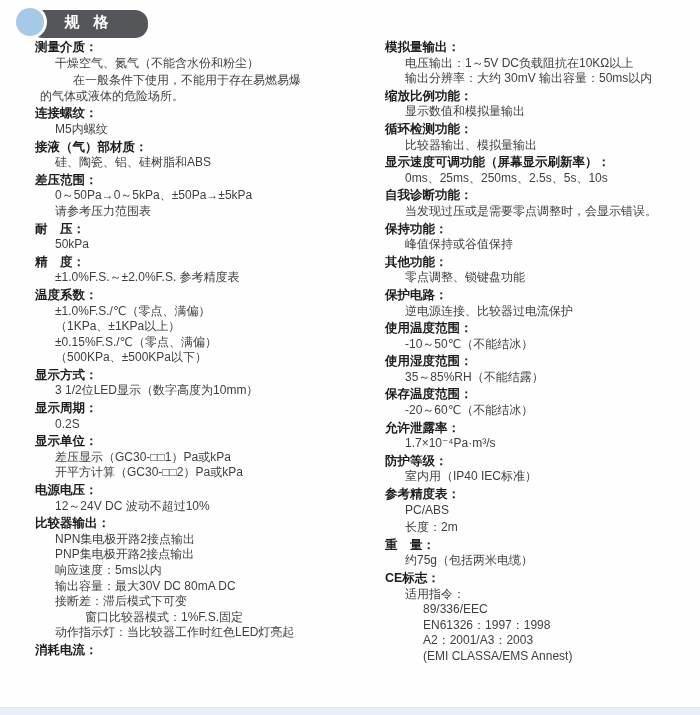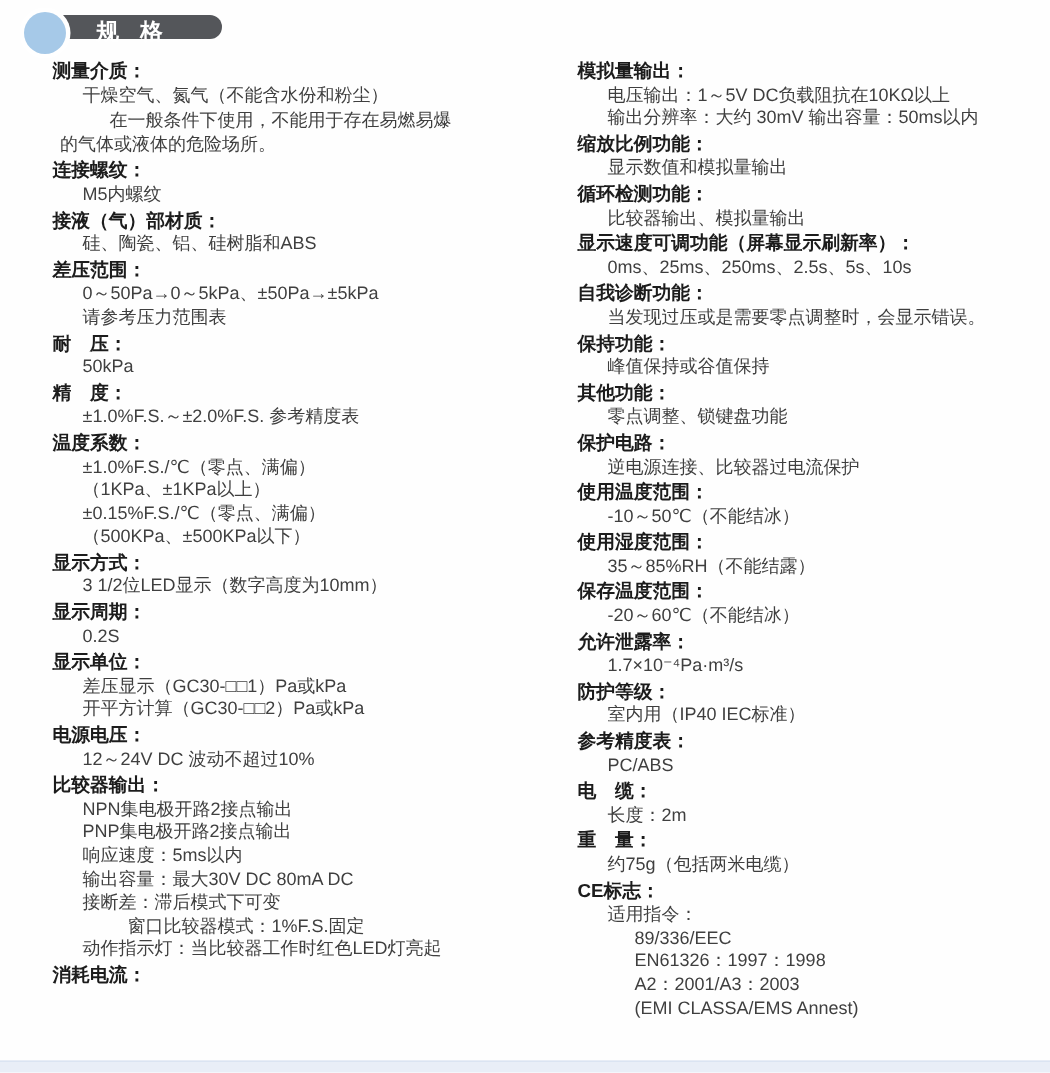--- a/index.html
+++ b/index.html
@@ -19,21 +19,21 @@
     overflow:hidden;
   }
   .banner{
     position:absolute;
     top:8px;left:16px;
     width:140px;height:28px;
   }
   .banner .pill{
     position:absolute;
     left:14px;top:2px;
-    width:118px;height:16px;
+    width:118px;height:28px;
     background:var(--banner);
     border-radius:13px;
     color:#ffffff;
     font-weight:bold;
     font-size:15px;
     letter-spacing:5px;
     text-align:center;
     line-height:24px;
   }
   .banner .circle{
@@ -220,21 +220,20 @@
       </div>
       <div class="section">
         <div class="label">防护等级：</div>
         <div class="line ind1">室内用（IP40 IEC标准）</div>
       </div>
       <div class="section">
         <div class="label">参考精度表：</div>
         <div class="line ind1">PC/ABS</div>
       </div>
       <div class="section">
-        <div class="label">电　缆：</div>
         <div class="line ind1">长度：2m</div>
       </div>
       <div class="section">
         <div class="label">重　量：</div>
         <div class="line ind1">约75g（包括两米电缆）</div>
       </div>
       <div class="section">
         <div class="label">CE标志：</div>
         <div class="line ind1">适用指令：</div>
         <div class="line ind2">89/336/EEC</div>

